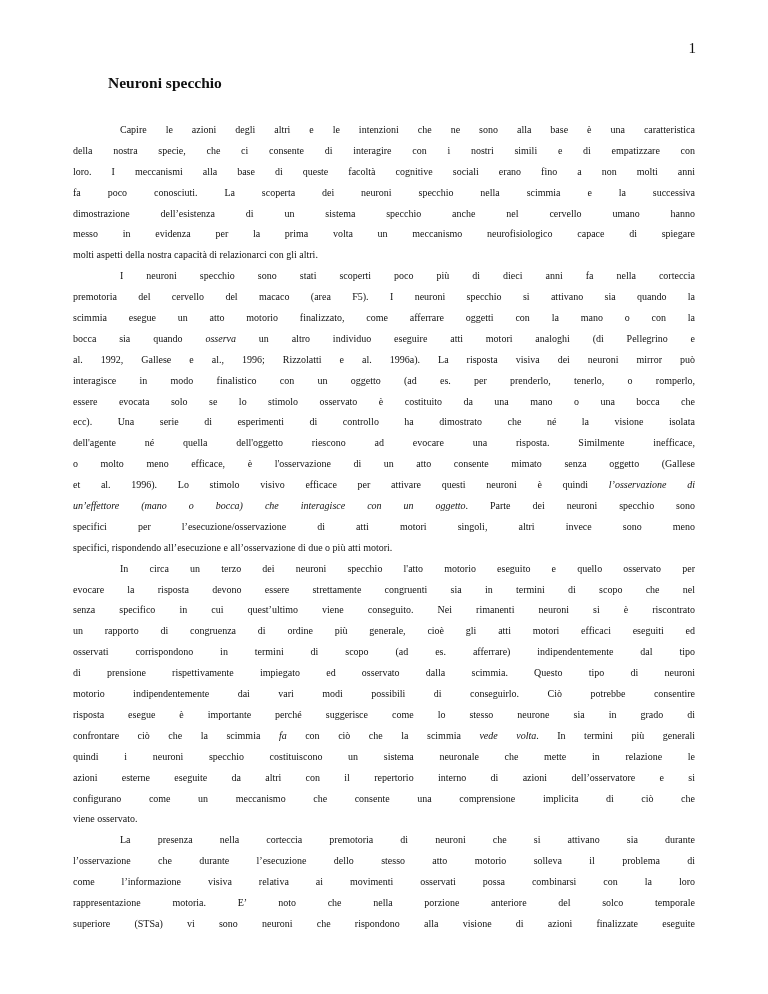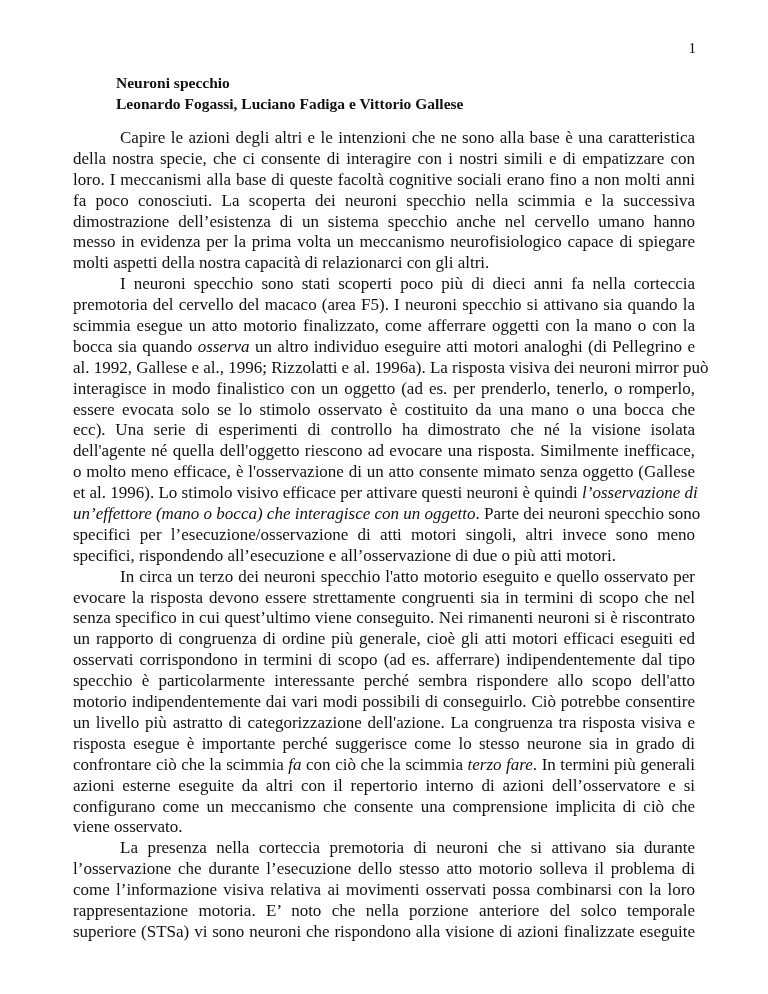--- a/index.html
+++ b/index.html
@@ -6,43 +6,42 @@
   body {
     width: 768px; height: 994px; overflow: hidden; position: relative;
     font-family: "Liberation Serif", "DejaVu Serif", serif;
     color: #111111;
   }
   .page-number {
     position: absolute; top: 40px; right: 72px;
     font-size: 15px;
   }
   .header-block {
-    position: absolute; top: 72px; left: 116px;
+    position: absolute; top: 72px; left: 108px;
     font-weight: bold; font-size: 15.5px; line-height: 21px;
   }
   .body-text {
-    position: absolute; top: 128px; left: 73px; width: 622px;
-    font-size: 17px; line-height: 20.9px;
+    position: absolute; top: 120px; left: 73px; width: 622px;
+    font-size: 10px; line-height: 20.9px;
   }
   .body-text .line {
     display: block; white-space: nowrap; text-align: justify; text-align-last: justify;
     height: 20.9px;
   }
   .body-text .line.last { text-align-last: left; }
   .body-text .line.indent { padding-left: 47px; }
   .it { font-style: italic; }
 </style>
 </head>
 <body>
 
 <div class="page-number">1</div>
 
 <div class="header-block">
   <div>Neuroni specchio</div>
-  <div>Leonardo Fogassi, Luciano Fadiga e Vittorio Gallese</div>
 </div>
 
 <div class="body-text" id="body-text">
     <span class="line indent"><span>Capire le azioni degli altri e le intenzioni che ne sono alla base è una caratteristica</span></span>
     <span class="line"><span>della nostra specie, che ci consente di interagire con i nostri simili e di empatizzare con</span></span>
     <span class="line"><span>loro. I meccanismi alla base di queste facoltà cognitive sociali erano fino a non molti anni</span></span>
     <span class="line"><span>fa poco conosciuti. La scoperta dei neuroni specchio nella scimmia e la successiva</span></span>
     <span class="line"><span>dimostrazione dell’esistenza di un sistema specchio anche nel cervello umano hanno</span></span>
     <span class="line"><span>messo in evidenza per la prima volta un meccanismo neurofisiologico capace di spiegare</span></span>
     <span class="line last"><span>molti aspetti della nostra capacità di relazionarci con gli altri.</span></span>
@@ -58,25 +57,25 @@
     <span class="line"><span>o molto meno efficace, è l'osservazione di un atto consente mimato senza oggetto (Gallese</span></span>
     <span class="line"><span>et al. 1996). Lo stimolo visivo efficace per attivare questi neuroni è quindi </span><span class="it">l’osservazione di</span></span>
     <span class="line"><span class="it">un’effettore (mano o bocca) che interagisce con un oggetto</span><span>. Parte dei neuroni specchio sono</span></span>
     <span class="line"><span>specifici per l’esecuzione/osservazione di atti motori singoli, altri invece sono meno</span></span>
     <span class="line last"><span>specifici, rispondendo all’esecuzione e all’osservazione di due o più atti motori.</span></span>
     <span class="line indent"><span>In circa un terzo dei neuroni specchio l'atto motorio eseguito e quello osservato per</span></span>
     <span class="line"><span>evocare la risposta devono essere strettamente congruenti sia in termini di scopo che nel</span></span>
     <span class="line"><span>senza specifico in cui quest’ultimo viene conseguito. Nei rimanenti neuroni si è riscontrato</span></span>
     <span class="line"><span>un rapporto di congruenza di ordine più generale, cioè gli atti motori efficaci eseguiti ed</span></span>
     <span class="line"><span>osservati corrispondono in termini di scopo (ad es. afferrare) indipendentemente dal tipo</span></span>
-    <span class="line"><span>specchio è particolarmente interessante perché sembra rispondere allo scopo dell'atto</span></span>
+    <span class="line"><span>di prensione rispettivamente impiegato ed osservato dalla scimmia. Questo tipo di neuroni</span></span>
     <span class="line"><span>motorio indipendentemente dai vari modi possibili di conseguirlo. Ciò potrebbe consentire</span></span>
-    <span class="line"><span>un livello più astratto di categorizzazione dell'azione. La congruenza tra risposta visiva e</span></span>
     <span class="line"><span>risposta esegue è importante perché suggerisce come lo stesso neurone sia in grado di</span></span>
-    <span class="line"><span>confrontare ciò che la scimmia </span><span class="it">fa</span><span> con ciò che la scimmia </span><span class="it">terzo fare</span><span>. In termini più generali</span></span>
+    <span class="line"><span>confrontare ciò che la scimmia </span><span class="it">fa</span><span> con ciò che la scimmia </span><span class="it">vede volta</span><span>. In termini più generali</span></span>
+    <span class="line"><span>quindi i neuroni specchio costituiscono un sistema neuronale che mette in relazione le</span></span>
     <span class="line"><span>azioni esterne eseguite da altri con il repertorio interno di azioni dell’osservatore e si</span></span>
     <span class="line"><span>configurano come un meccanismo che consente una comprensione implicita di ciò che</span></span>
     <span class="line last"><span>viene osservato.</span></span>
     <span class="line indent"><span>La presenza nella corteccia premotoria di neuroni che si attivano sia durante</span></span>
     <span class="line"><span>l’osservazione che durante l’esecuzione dello stesso atto motorio solleva il problema di</span></span>
     <span class="line"><span>come l’informazione visiva relativa ai movimenti osservati possa combinarsi con la  loro</span></span>
     <span class="line"><span>rappresentazione motoria. E’ noto che nella porzione anteriore del solco temporale</span></span>
     <span class="line"><span>superiore  (STSa) vi sono neuroni che rispondono alla visione di azioni finalizzate eseguite</span></span>
   </div>
 

